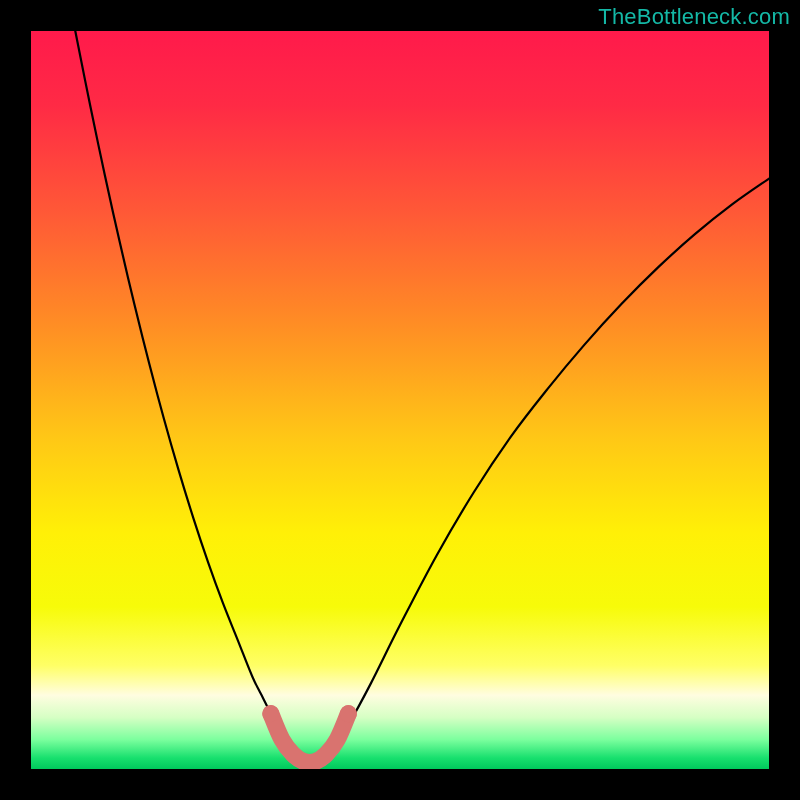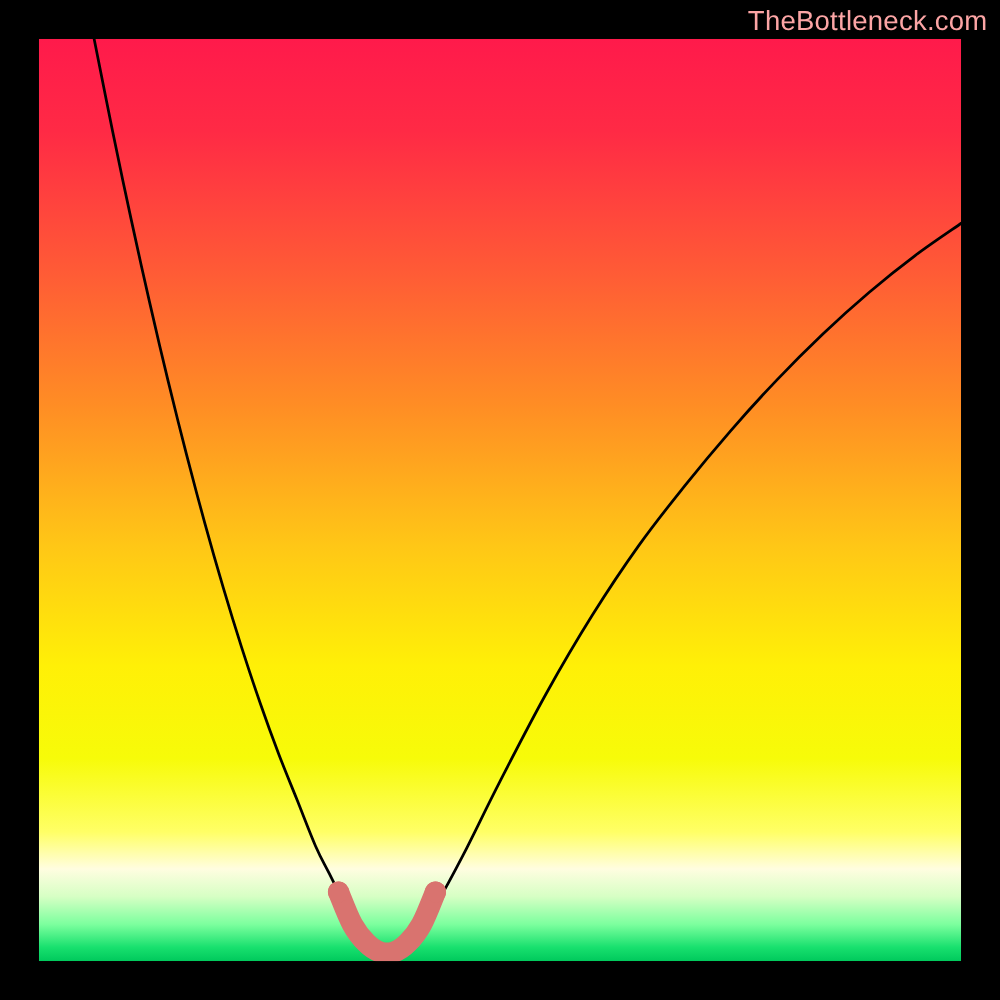--- a/index.html
+++ b/index.html
@@ -26,21 +26,21 @@
     overflow: hidden;
   }
   .gradient {
     position: absolute;
     left: 0; top: 0; right: 0; bottom: 0;
   }
   .watermark {
     position: absolute;
     top: 4px;
     right: 10px;
-    color: #fca5a5;
+    color: #14b8a6;
     font-size: 22px;
     font-weight: 500;
     letter-spacing: 0.2px;
     z-index: 10;
   }
   svg.curves {
     position: absolute;
     left: 0; top: 0;
     width: 738px; height: 738px;
     z-index: 5;

